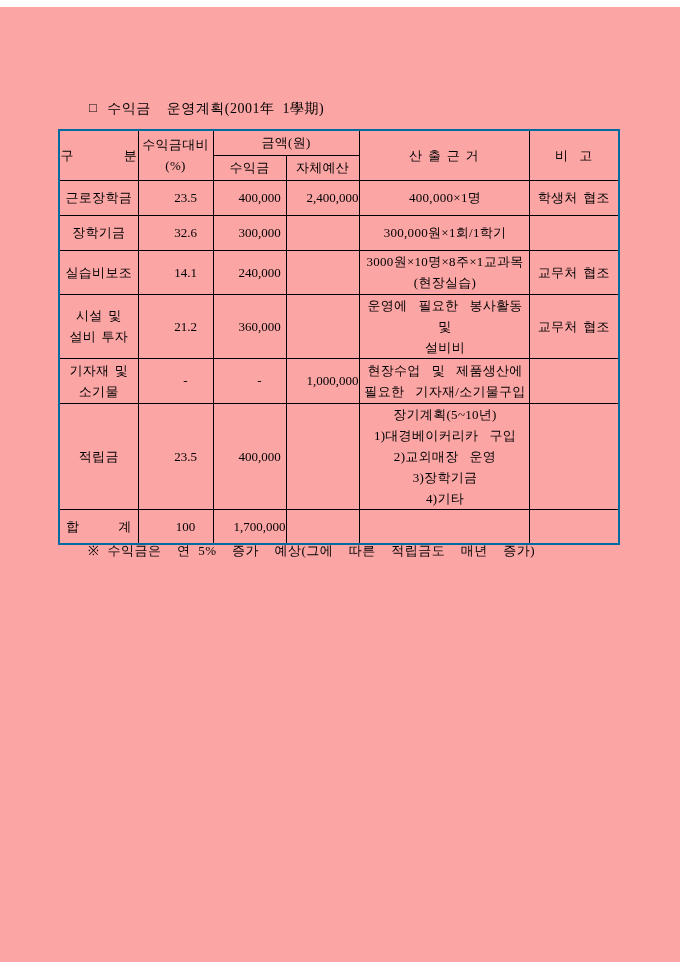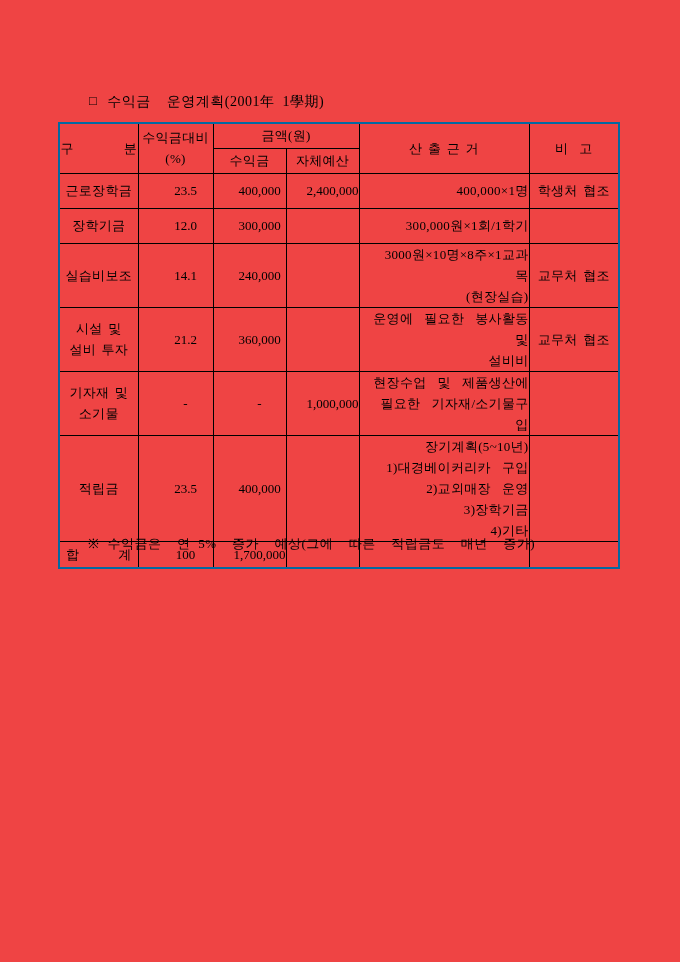--- a/index.html
+++ b/index.html
@@ -1,27 +1,27 @@
 <!DOCTYPE html>
 <html><head>
 <meta charset="utf-8">
 <style>
   html,body{margin:0;padding:0;background:#ffffff;}
   body{width:680px;height:962px;position:relative;overflow:hidden;
        font-family:"Liberation Serif","DejaVu Serif",serif;color:#000;}
-  .page{position:absolute;inset:0;background:#ef4444;}
+  .page{position:absolute;inset:0;background:#fca5a5;margin-top:7px;}
   .doc-title{position:absolute;left:57px;top:77px;font-size:14px;
              letter-spacing:0.5px;word-spacing:4px;white-space:pre-wrap;}
   .doc-title .bullet{display:inline-block;margin-right:10px;font-size:13px;position:relative;top:-1px;}
   table.budget{position:absolute;left:58px;top:122px;border-collapse:collapse;
                table-layout:fixed;border:2px solid #0369a1;}
   td{border:1px solid #000;font-size:13px;text-align:center;vertical-align:middle;
      padding:0;white-space:pre-wrap;line-height:21px;letter-spacing:0.3px;
      word-spacing:2px;overflow:hidden;}
-  td.basis{text-align:right;padding-left:12px;}
+  td.basis{text-align:center;padding-left:2px;}
   td.num{letter-spacing:0;padding-left:20px;}
   .footnote{position:absolute;left:57px;top:518px;font-size:13px;
             letter-spacing:0.5px;word-spacing:4px;white-space:pre-wrap;font-family:Liberation Serif, serif;}
   .footnote .mark{margin-right:8px;}
 </style>
 </head>
 <body>
 
 <div class="page">
 
@@ -56,21 +56,21 @@
         <td>근로장학금</td>
         <td class="num">23.5</td>
         <td class="num">400,000</td>
         <td class="num">2,400,000</td>
         <td class="basis">400,000×1명</td>
         <td>학생처 협조</td>
       </tr>
 
       <tr style="height:35px">
         <td>장학기금</td>
-        <td class="num">12.0</td>
+        <td class="num">32.6</td>
         <td class="num">300,000</td>
         <td class="num"></td>
         <td class="basis">300,000원×1회/1학기</td>
         <td></td>
       </tr>
 
       <tr style="height:44px">
         <td>실습비보조</td>
         <td class="num">14.1</td>
         <td class="num">240,000</td>
@@ -108,21 +108,21 @@
         <td class="num">400,000</td>
         <td class="num"></td>
         <td class="basis">장기계획(5~10년)
 1)대경베이커리카  구입
 2)교외매장  운영
 3)장학기금
 4)기타</td>
         <td></td>
       </tr>
 
-      <tr style="height:27px">
+      <tr style="height:35px">
         <td>합       계</td>
         <td class="num">100</td>
         <td class="num">1,700,000</td>
         <td class="num"></td>
         <td class="basis"></td>
         <td></td>
       </tr>
     </tbody>
   </table>
 

